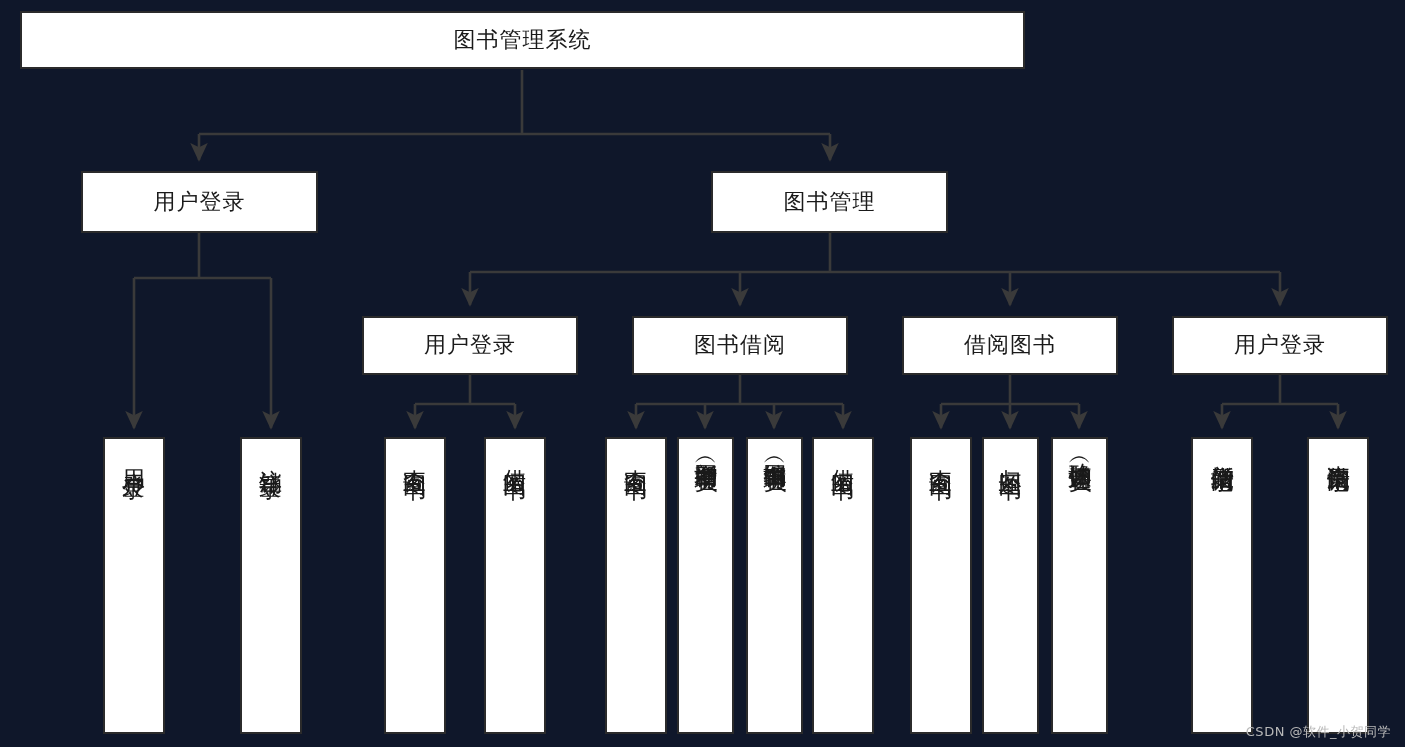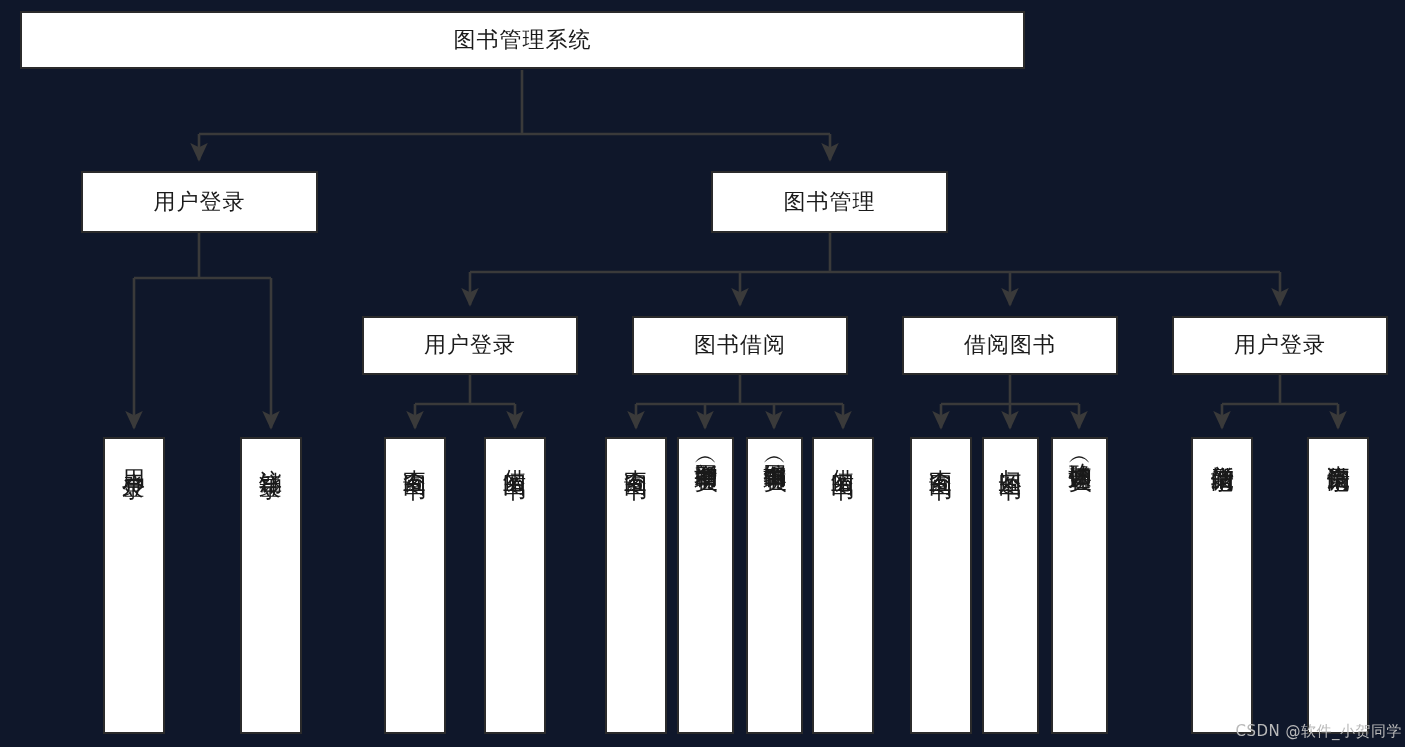--- a/index.html
+++ b/index.html
@@ -53,23 +53,23 @@
     letter-spacing: 3px;
     color: #1a1a1a;
     white-space: nowrap;
   }
   .vlabel.tight {
     letter-spacing: 1px;
     line-height: 1.12;
   }
   .watermark {
     position: absolute;
-    right: 3px;
+    right: 14px;
     bottom: 6px;
-    font-size: 15px;
+    font-size: 13px;
     color: #b9b9b9;
     letter-spacing: 0.5px;
     white-space: nowrap;
     user-select: none;
   }
 </style>
 </head>
 <body>
 
 <div id="canvas">

